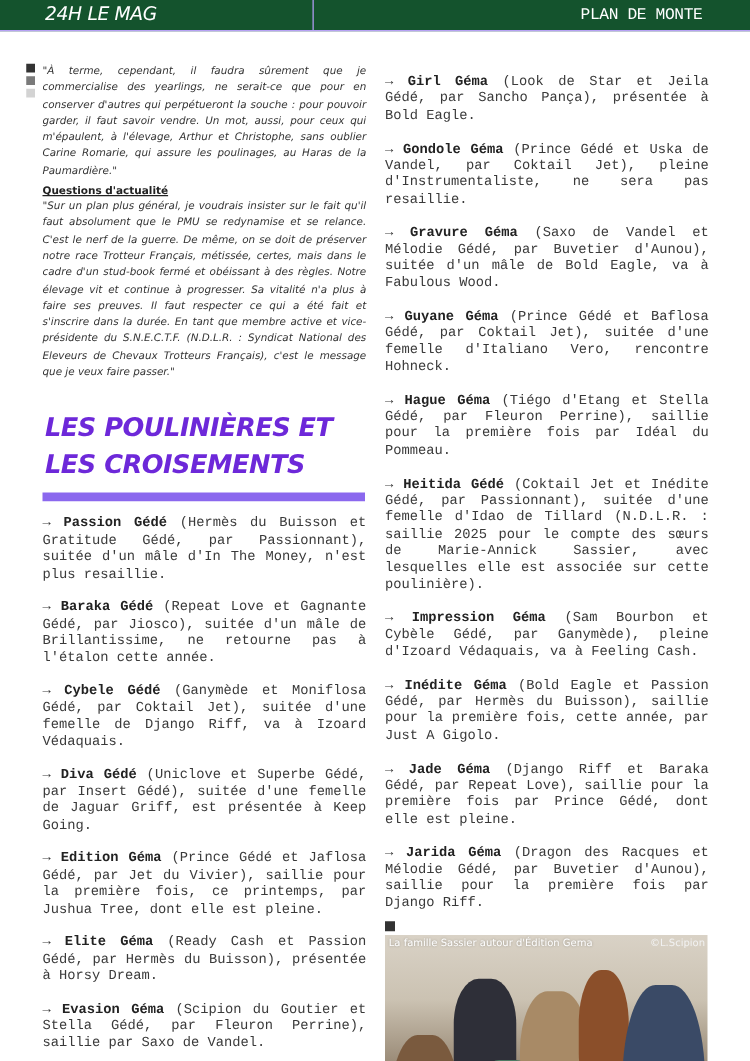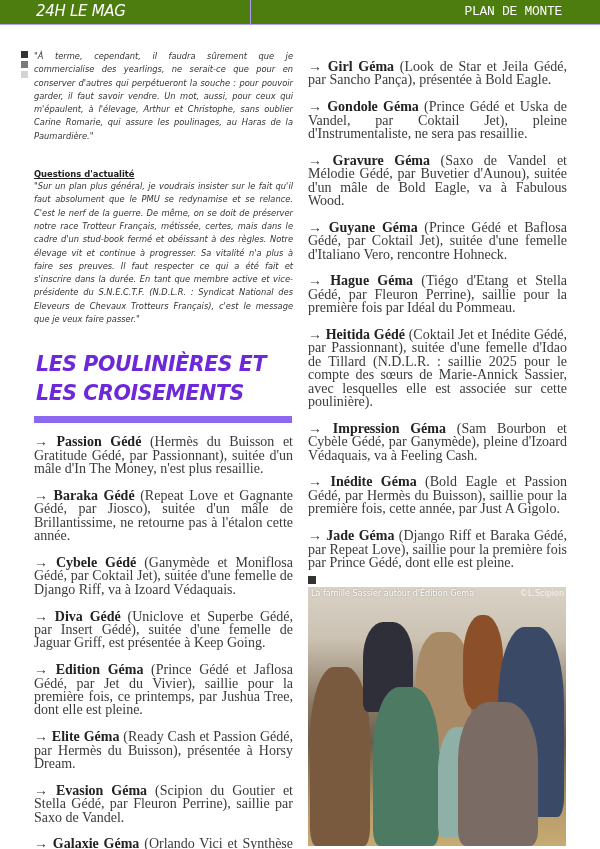--- a/index.html
+++ b/index.html
@@ -1,43 +1,43 @@
 <!DOCTYPE html>
 <html><head>
   <meta charset="utf-8">
   <style>
     html, body { margin: 0; padding: 0; background: #ffffff; }
     body { width: 600px; height: 849px; position: relative; overflow: hidden;
            font-family: "Liberation Sans", sans-serif; color: #333; }
 
     .header { position: absolute; left: 0; top: 0; width: 600px; height: 24px;
-              background: #4d7c0f; border-bottom: 1px solid #b7a1f5; }
+              background: #14532d; border-bottom: 1px solid #b7a1f5; }
     .header .divider { position: absolute; left: 250px; top: 0; width: 1px; height: 24px; background: #b39df6; }
     .header .mag { position: absolute; left: 36px; top: 2px; font-size: 15px; font-style: italic;
                    color: #fff; font-family: "DejaVu Sans", sans-serif; letter-spacing: -0.3px; }
     .header .section { position: absolute; right: 38px; top: 4px; font-size: 13px; color: #fff;
                        font-family: Liberation Mono, monospace; letter-spacing: -0.3px; }
 
     .squares { position: absolute; left: 21px; top: 51px; }
     .squares span { display: block; width: 7px; height: 7px; margin-bottom: 3px; }
 
     .col-left { position: absolute; left: 34px; top: 50px; width: 259px; }
     .col-right { position: absolute; left: 308px; top: 60px; width: 259px; }
 
     .quote { font-family: "DejaVu Sans", sans-serif; font-style: italic; font-size: 8.3px;
              line-height: 13.3px; text-align: justify; color: #333; margin: 0; }
     .subhead { font-family: "DejaVu Sans", sans-serif; font-weight: bold; font-size: 8.4px;
-               text-decoration: underline; color: #222; margin-top: 25px; line-height: 12px; }
+               text-decoration: underline; color: #222; margin-top: 3px; line-height: 12px; }
 
     .title { font-family: "DejaVu Sans", sans-serif; font-weight: bold; font-style: italic;
              font-size: 20.5px; line-height: 29px; color: #6d28d9; margin: 24px 0 0 2px;
              letter-spacing: -0.4px; }
     .title-bar { width: 258px; height: 7px; background: #8b68ee; margin: 8px 0 12px 0; }
 
-    .entry { font-family: Liberation Serif, serif; font-size: 14px; line-height: 13.4px;
+    .entry { font-family: Liberation Mono, monospace; font-size: 11px; line-height: 13.4px;
              text-align: justify; color: #3a3a3a; margin: 0 0 13.4px 0; }
     .entry .name { font-weight: bold; color: #222; }
 
     .end-square { width: 8px; height: 8px; background: #333; margin: -7px 0 3px 0; }
 
     .photo { position: relative; width: 258px; height: 259px; overflow: hidden;
              background: linear-gradient(180deg, #d9d2c6 0%, #cbc2b2 20%, #8c7b66 45%, #6a5b4c 60%, #b69b6a 85%, #c7ab73 100%); }
     .photo .caption { position: absolute; left: 3px; top: 2px; font-size: 8px; color: #fff;
                       font-family: "DejaVu Sans", sans-serif; text-shadow: 0 0 2px rgba(0,0,0,0.3); }
     .photo .credit { position: absolute; right: 2px; top: 2px; font-size: 8px; color: #f2f2f2;
@@ -83,20 +83,21 @@
   <div id="mares-right">
       <p class="entry"><span class="arrow">→</span> <span class="name">Girl Géma</span><span class="desc"> (Look de Star et Jeila Gédé, par Sancho Pança), présentée à Bold Eagle.</span></p>
       <p class="entry"><span class="arrow">→</span> <span class="name">Gondole Géma</span><span class="desc"> (Prince Gédé et Uska de Vandel, par Coktail Jet), pleine d'Instrumentaliste, ne sera pas resaillie.</span></p>
       <p class="entry"><span class="arrow">→</span> <span class="name">Gravure Géma</span><span class="desc"> (Saxo de Vandel et Mélodie Gédé, par Buvetier d'Aunou), suitée d'un mâle de Bold Eagle, va à Fabulous Wood.</span></p>
       <p class="entry"><span class="arrow">→</span> <span class="name">Guyane Géma</span><span class="desc"> (Prince Gédé et Baflosa Gédé, par Coktail Jet), suitée d'une femelle d'Italiano Vero, rencontre Hohneck.</span></p>
       <p class="entry"><span class="arrow">→</span> <span class="name">Hague Géma</span><span class="desc"> (Tiégo d'Etang et Stella Gédé, par Fleuron Perrine), saillie pour la première fois par Idéal du Pommeau.</span></p>
       <p class="entry"><span class="arrow">→</span> <span class="name">Heitida Gédé</span><span class="desc"> (Coktail Jet et Inédite Gédé, par Passionnant), suitée d'une femelle d'Idao de Tillard (N.D.L.R. : saillie 2025 pour le compte des sœurs de Marie-Annick Sassier, avec lesquelles elle est associée sur cette poulinière).</span></p>
       <p class="entry"><span class="arrow">→</span> <span class="name">Impression Géma</span><span class="desc"> (Sam Bourbon et Cybèle Gédé, par Ganymède), pleine d'Izoard Védaquais, va à Feeling Cash.</span></p>
       <p class="entry"><span class="arrow">→</span> <span class="name">Inédite Géma</span><span class="desc"> (Bold Eagle et Passion Gédé, par Hermès du Buisson), saillie pour la première fois, cette année, par Just A Gigolo.</span></p>
       <p class="entry"><span class="arrow">→</span> <span class="name">Jade Géma</span><span class="desc"> (Django Riff et Baraka Gédé, par Repeat Love), saillie pour la première fois par Prince Gédé, dont elle est pleine.</span></p>
+      <p class="entry"><span class="arrow">→</span> <span class="name">Jarida Géma</span><span class="desc"> (Dragon des Racques et Mélodie Gédé, par Buvetier d'Aunou), saillie pour la première fois par Django Riff.</span></p>
     </div>
   <div class="end-square"></div>
   <div class="photo">
 
     <div class="fig" style="left:2px;top:80px;width:60px;height:179px;background:#7a5a3e;"></div>
     <div class="fig" style="left:55px;top:35px;width:50px;height:90px;background:#2e2f38;"></div>
     <div class="fig" style="left:108px;top:45px;width:55px;height:120px;background:#a88a66;"></div>
     <div class="fig" style="left:155px;top:28px;width:40px;height:95px;background:#8b4f2a;border-radius:45% 45% 30% 30%;"></div>
     <div class="fig" style="left:190px;top:40px;width:66px;height:190px;background:#3a4a66;"></div>
     <div class="fig" style="left:65px;top:100px;width:66px;height:159px;background:#4c7a62;"></div>

